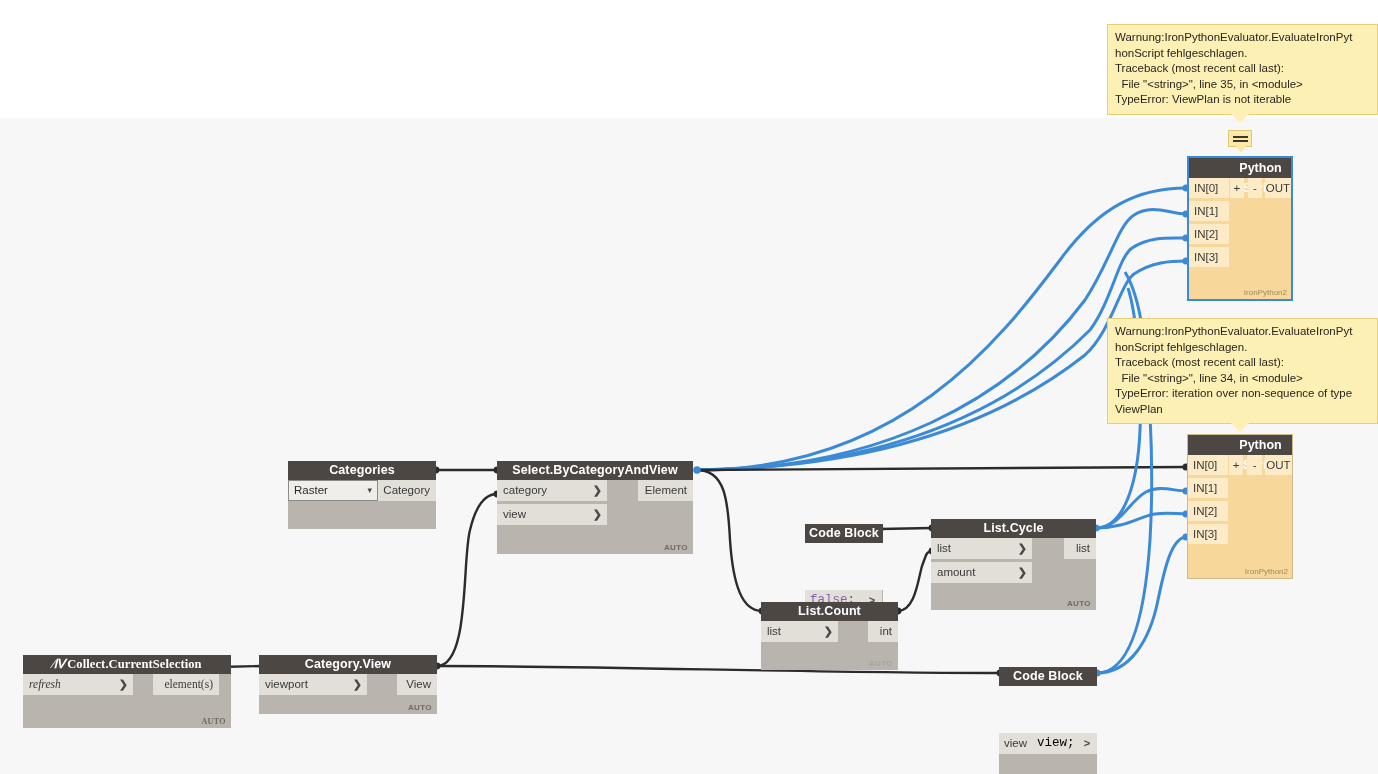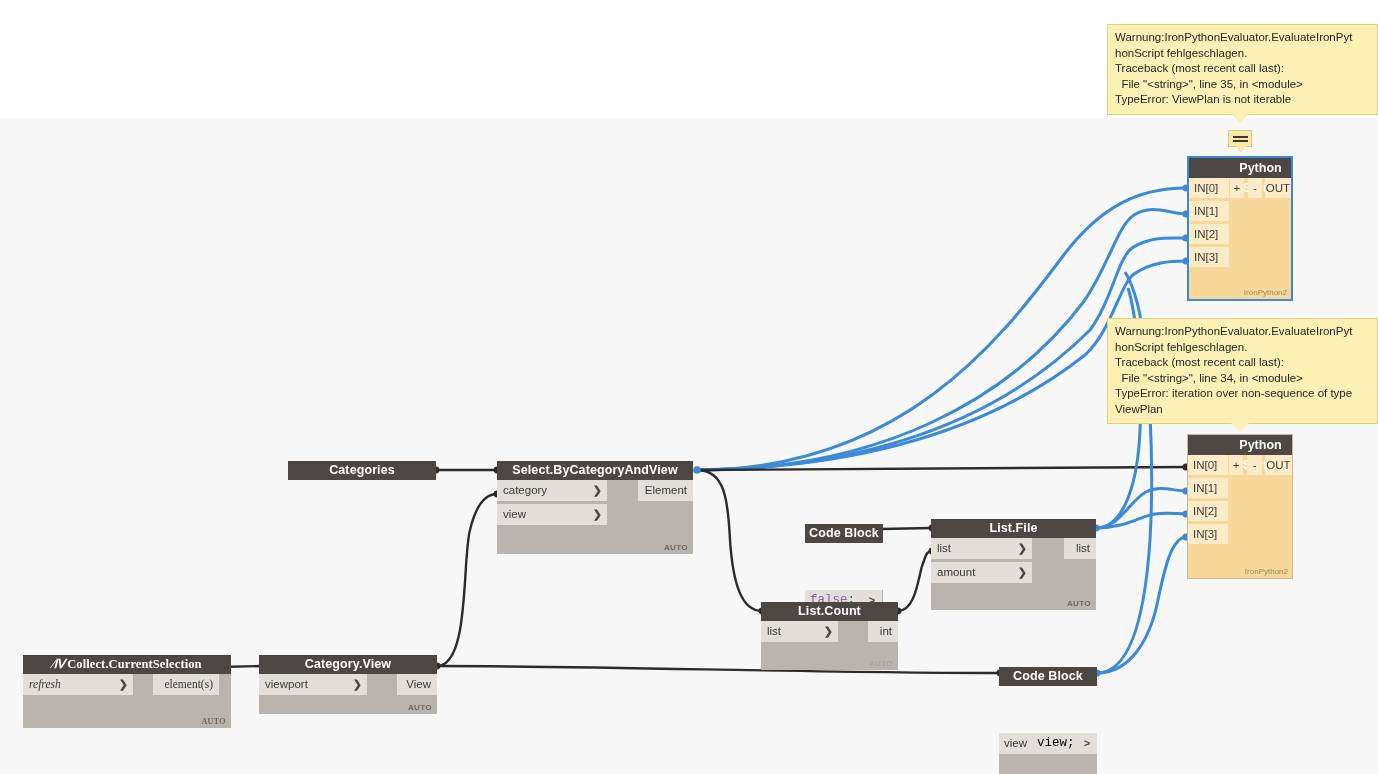--- a/index.html
+++ b/index.html
@@ -245,20 +245,29 @@
       </div>
       <div class="pm">+</div>
       <div class="pm">-</div>
       <div class="pyout">OUT</div>
     </div>
     <div class="engine">IronPython2</div>
   </div>
 
   <div class="node" style="left:288px;top:436px;width:148px;height:68px;">
     <div class="nhead">Categories</div>
+    <div class="nbody" style="height:49px;position:relative;">
+      <div class="ddwrap">
+        <div class="dd">
+          <span>Raster</span>
+          <span class="caret">▾</span>
+        </div>
+        <div class="outport" style="width:58px;">Category</div>
+      </div>
+    </div>
   </div>
 
   <div class="node" style="left:497px;top:436px;width:196px;height:93px;">
     <div class="nhead">Select.ByCategoryAndView</div>
     <div class="nbody" style="height:74px;position:relative;">
       <div class="ports">
         <div class="inports" style="width:110px;">
           <div class="port">
             <span>category</span>
             <span class="chev">❯</span>
@@ -278,21 +287,21 @@
     <div class="nhead">Code Block</div>
     <div class="nbody" style="height:43px;position:relative;">
       <div class="cbrow">
         <div class="code" style="width:57px;"><span class="kw">false</span><span class="semi">;</span></div>
         <div class="cbout">&gt;</div>
       </div>
     </div>
   </div>
 
   <div class="node" style="left:931px;top:494px;width:165px;height:91px;">
-    <div class="nhead">List.File</div>
+    <div class="nhead">List.Cycle</div>
     <div class="nbody" style="height:72px;position:relative;">
       <div class="ports">
         <div class="inports" style="width:101px;">
           <div class="port">
             <span>list</span>
             <span class="chev">❯</span>
           </div>
           <div class="port">
             <span>amount</span>
             <span class="chev">❯</span>

